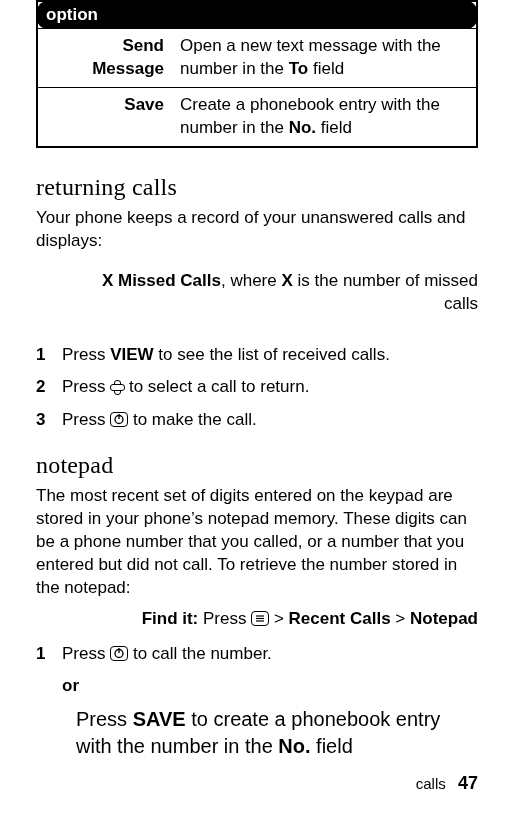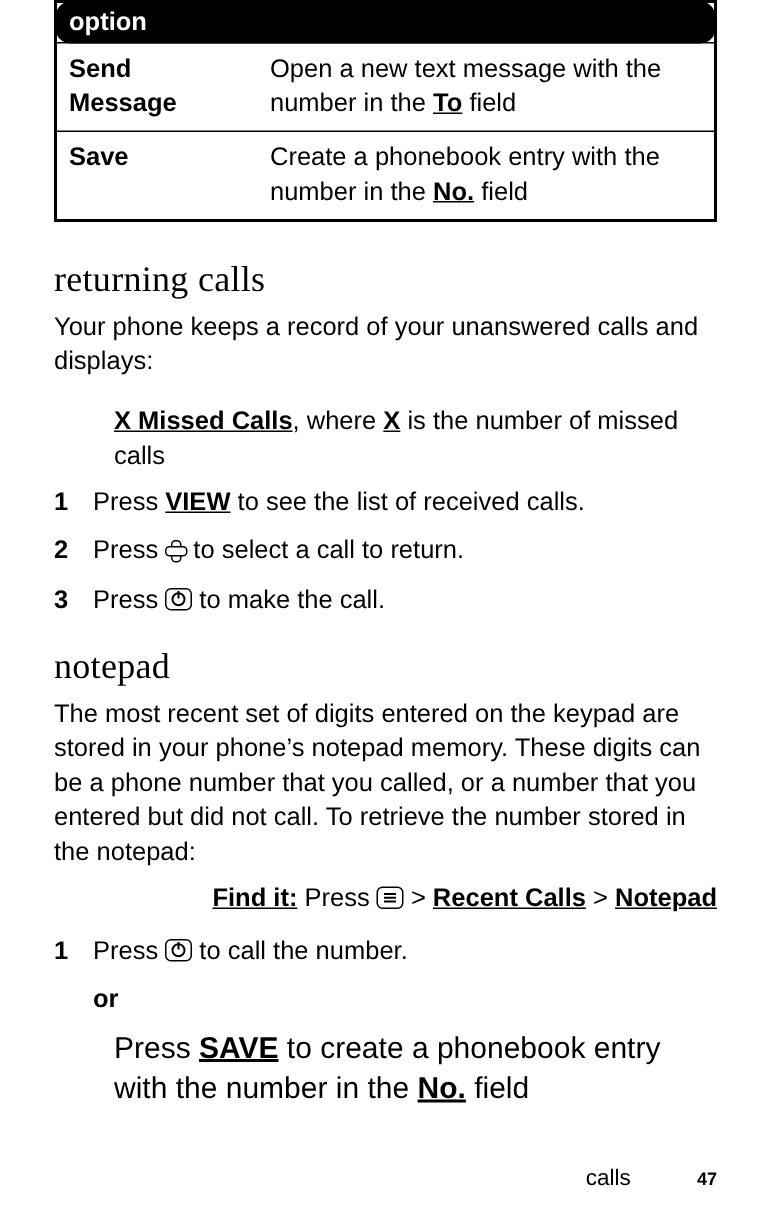--- a/index.html
+++ b/index.html
@@ -38,44 +38,45 @@
     padding: 6px 8px;
     font-size: 17px;
     vertical-align: top;
     line-height: 1.35;
   }
   table.opt td.optname {
     width: 135px;
     font-family: "Arial Narrow", Arial, sans-serif;
     font-stretch: condensed;
     font-weight: bold;
+    text-align: right;
   }
   .cond {
     font-family: "Arial Narrow", Arial, sans-serif;
     font-stretch: condensed;
     font-weight: bold;
-    text-decoration: underline;
   }
   h2.section {
     font-size: 24px;
     font-weight: normal;
     margin: 0 0 6px 0;
     letter-spacing: 0.2px;
     font-family: Liberation Serif, serif;
   }
   p.body {
     font-size: 17px;
     line-height: 1.35;
     margin: 0 0 8px 0;
   }
   .indent1 {
     margin-left: 40px;
     font-size: 17px;
     line-height: 1.35;
-    margin-bottom: 8px;
+    margin-bottom: 28px;
+    text-align: right;
   }
   ol.steps {
     list-style: none;
     padding: 0;
     margin: 0 0 20px 0;
   }
   ol.steps li {
     font-size: 17px;
     line-height: 1.35;
     margin-bottom: 10px;
@@ -96,22 +97,22 @@
     text-align: right;
   }
   .footer {
     position: absolute;
     bottom: 22px;
     right: 28px;
     font-size: 15px;
   }
   .footer .pnum {
     font-weight: bold;
-    font-size: 12px;
-    margin-left: 40px;
+    font-size: 18px;
+    margin-left: 8px;
   }
   .icon-box {
     display: inline-block;
     border: 1.5px solid #000;
     border-radius: 4px;
     width: 18px;
     height: 15px;
     vertical-align: -2px;
     position: relative;
     font-size: 10px;

